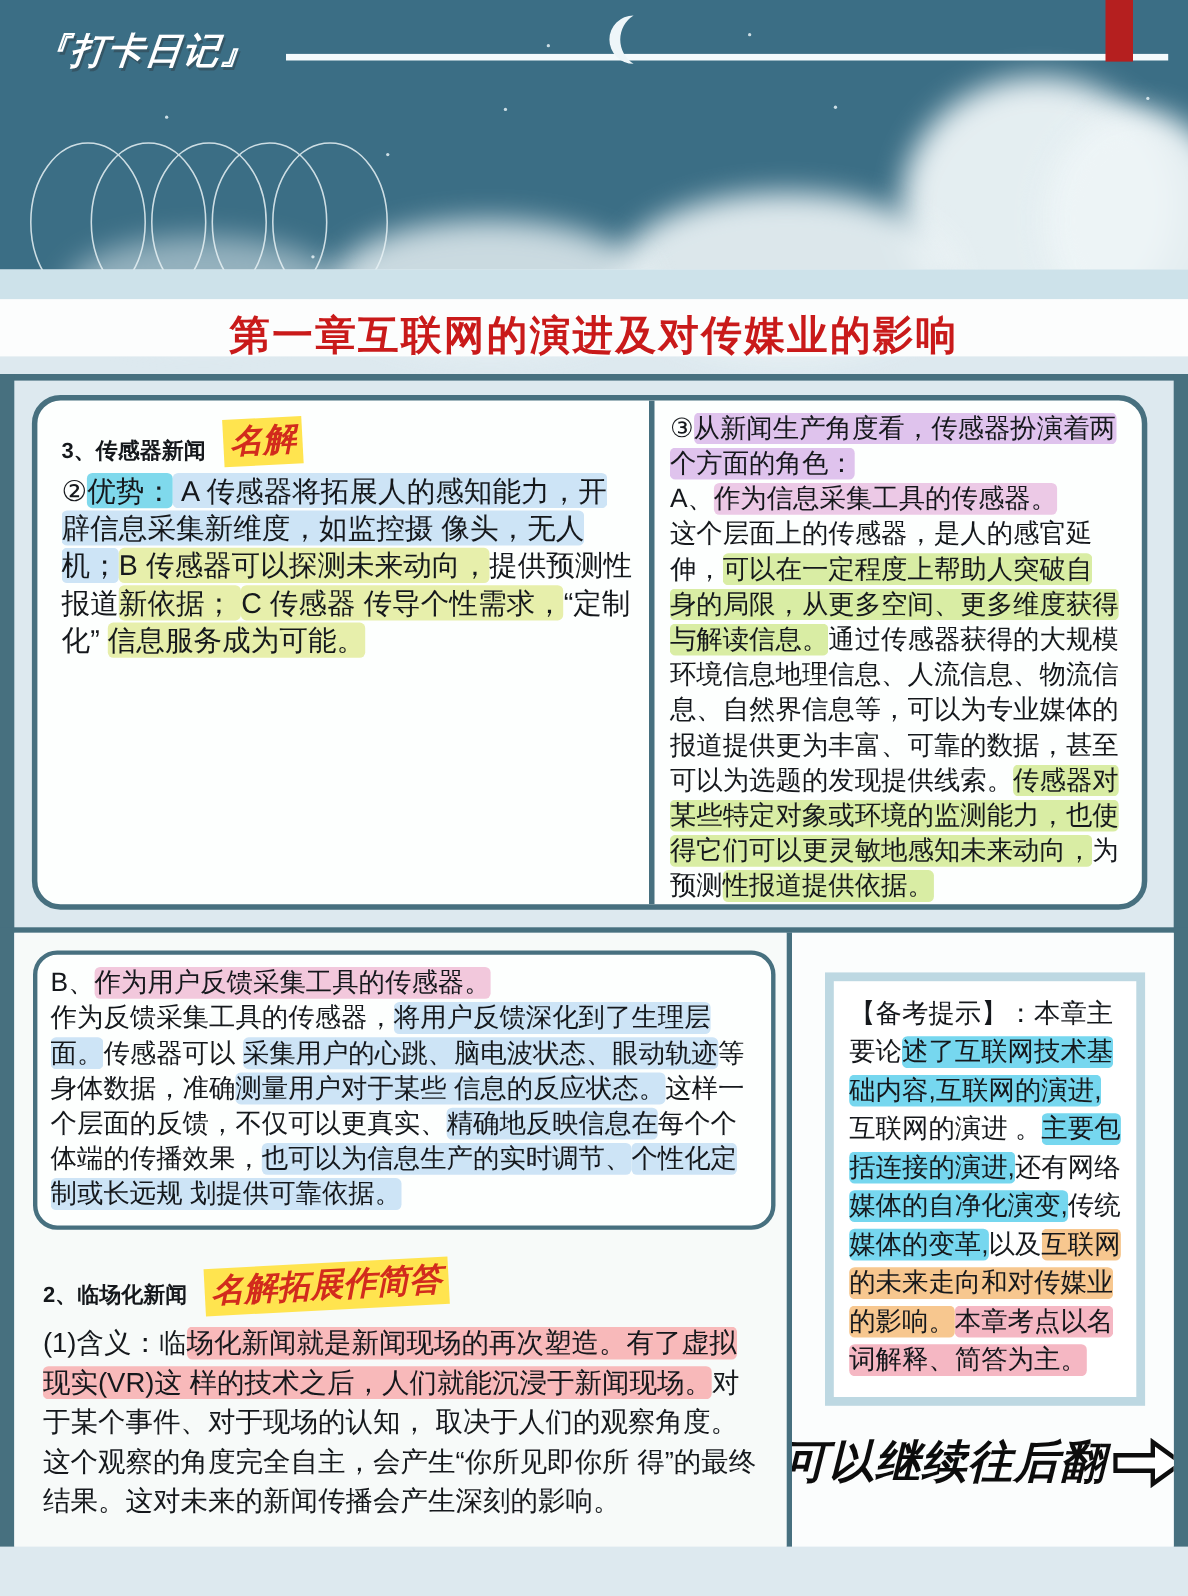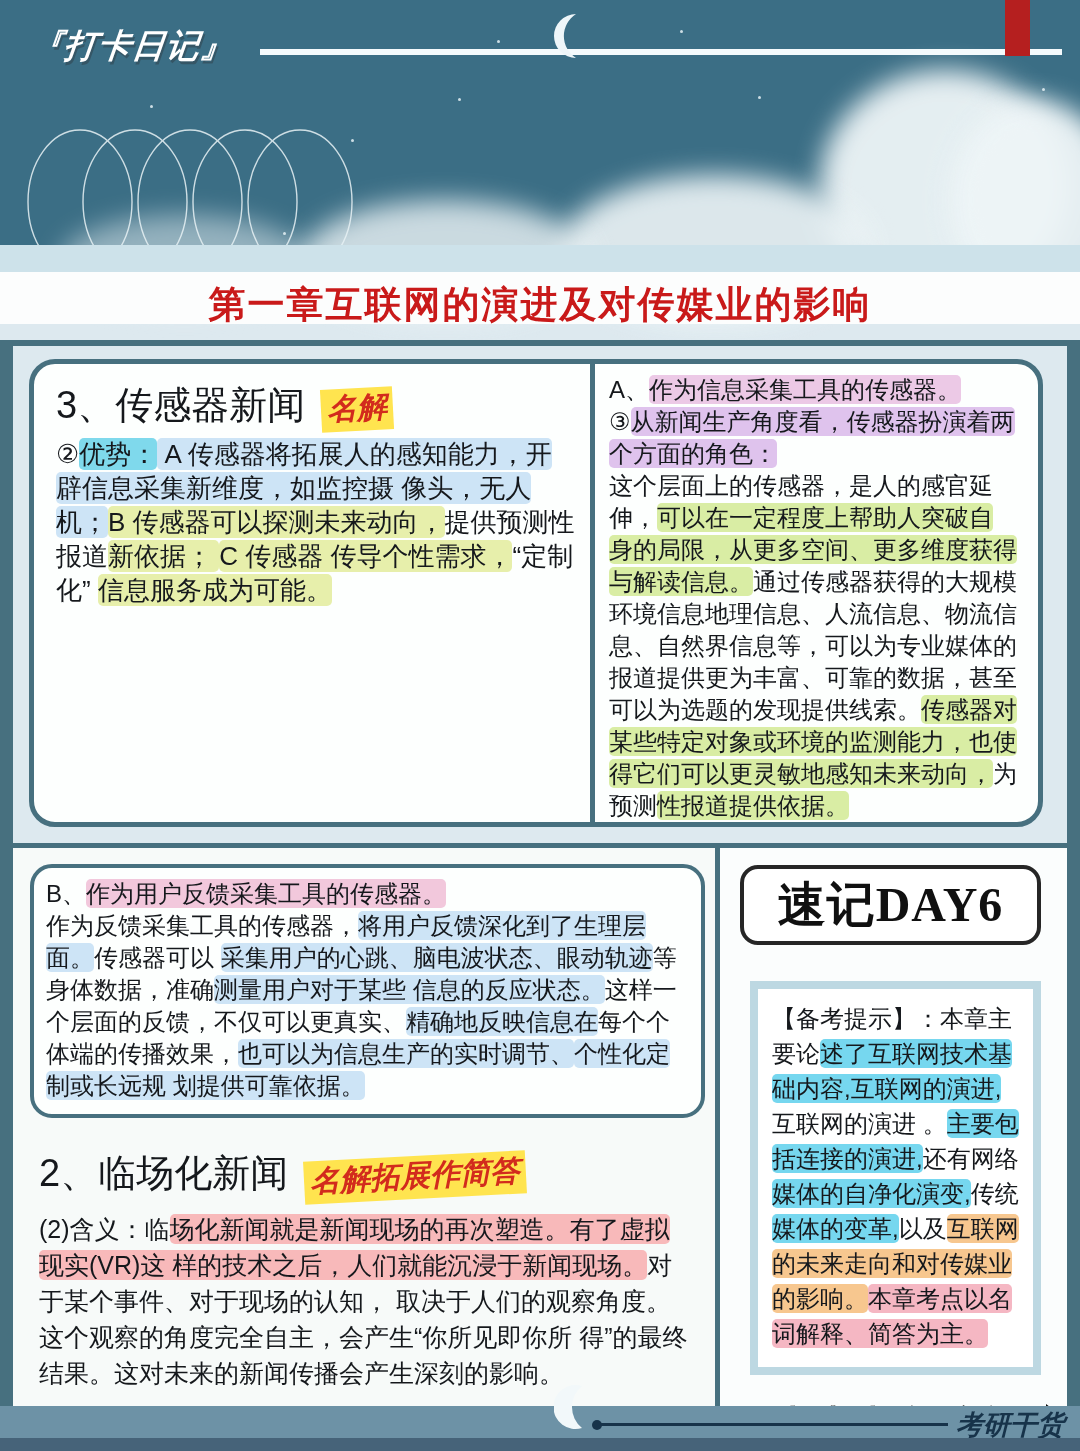--- a/index.html
+++ b/index.html
@@ -38,21 +38,21 @@
            box-sizing:border-box;z-index:2;}
   .top-region{position:absolute;left:0;top:0;right:0;height:497px;}
   .top-box{position:absolute;left:16px;right:24px;top:13px;bottom:16px;background:#fdfffe;
            border:5px solid #47707f;border-radius:26px;display:flex;overflow:hidden;}
   .col{box-sizing:border-box;overflow:hidden;}
   .col.cleft{width:556px;padding:12px 14px 0 22px;}
   .vdiv{width:5px;background:#47707f;flex:none;}
   .col.cright{flex:1;padding:10px 16px 0 14px;}
 
   .h-row{display:flex;align-items:flex-end;gap:16px;margin:4px 0 6px;}
-  .h3{font-size:38px;font-weight:400;color:#15181c;white-space:nowrap;}
+  .h3{font-size:20px;font-weight:700;color:#15181c;white-space:nowrap;}
   .anno{font-size:30px;font-weight:bold;font-style:italic;color:#d22b1d;background:#ffe44f;
         padding:0 6px 2px;transform:rotate(-3deg);font-family:"DejaVu Serif","Liberation Serif",serif;white-space:nowrap;}
 
   .para{margin:0;font-weight:500;}
   .cleft .para{font-size:26px;line-height:34px;margin-top:4px;}
   .cright .para{font-size:24px;line-height:32px;}
   .hl{border-radius:5px;padding:1px 0;box-decoration-break:clone;-webkit-box-decoration-break:clone;}
 
   .hrule{position:absolute;left:-13px;right:-13px;top:497px;height:5px;background:#47707f;}
   .bottom-region{position:absolute;left:0;right:0;top:502px;bottom:0;display:flex;}
@@ -137,64 +137,52 @@
       <div class="top-box">
         <div class="col cleft">
           <div class="h-row">
             <span class="h3">3、传感器新闻</span>
             <span class="anno">名解</span>
           </div>
           <p class="para"><span>②</span><span class="hl" style="background: rgb(127, 217, 236);">优势：</span><span class="hl" style="background: rgb(205, 228, 246);"> A 传感器将拓展人的感知能力，开辟信息采集新维度，如监控摄 像头，无人机；</span><span class="hl" style="background: rgb(231, 239, 171);">B 传感器可以探测未来动向，</span><span>提供预测性报道</span><span class="hl" style="background: rgb(231, 239, 171);">新依据； </span><span class="hl" style="background: rgb(231, 239, 171);">C 传感器 传导个性需求，</span><span>“定制化” </span><span class="hl" style="background: rgb(231, 239, 171);">信息服务成为可能。</span></p>
         </div>
         <div class="vdiv"></div>
         <div class="col cright">
+          <p class="para"><span>③</span><span class="hl" style="background: rgb(223, 195, 237);">从新闻生产角度看，传感器扮演着两个方面的角色：</span></p>
           <p class="para"><span>A、</span><span class="hl" style="background: rgb(236, 201, 230);">作为信息采集工具的传感器。</span></p>
-          <p class="para"><span>③</span><span class="hl" style="background: rgb(223, 195, 237);">从新闻生产角度看，传感器扮演着两个方面的角色：</span></p>
           <p class="para"><span>这个层面上的传感器，是人的感官延伸，</span><span class="hl" style="background: rgb(217, 237, 164);">可以在一定程度上帮助人突破自 身的局限，从更多空间、更多维度获得与解读信息。</span><span>通过传感器获得的大规模 环境信息地理信息、人流信息、物流信息、自然界信息等，可以为专业媒体的 报道提供更为丰富、可靠的数据，甚至可以为选题的发现提供线索。</span><span class="hl" style="background: rgb(217, 237, 164);">传感器对 某些特定对象或环境的监测能力，也使得它们可以更灵敏地感知未来动向，</span><span>为 预测</span><span class="hl" style="background: rgb(217, 237, 164);">性报道提供依据。</span></p>
         </div>
       </div>
       <div class="hrule"></div>
     </section>
 
     <section class="bottom-region">
       <div class="left-panel">
         <div class="box-b">
           <p class="para"><span>B、</span><span class="hl" style="background: rgb(242, 200, 220);">作为用户反馈采集工具的传感器。</span></p>
           <p class="para"><span>作为反馈采集工具的传感器，</span><span class="hl" style="background: rgb(205, 228, 246);">将用户反馈深化到了生理层面。</span><span>传感器可以 </span><span class="hl" style="background: rgb(205, 228, 246);">采集用户的心跳、脑电波状态、眼动轨迹</span><span>等身体数据，准确</span><span class="hl" style="background: rgb(205, 228, 246);">测量用户对于某些 信息的反应状态。</span><span>这样一个层面的反馈，不仅可以更真实、</span><span class="hl" style="background: rgb(205, 228, 246);">精确地反映信息在</span><span>每个个体端的传播效果，</span><span class="hl" style="background: rgb(205, 228, 246);">也可以为信息生产的实时调节、</span><span class="hl" style="background: rgb(205, 228, 246);">个性化定制或长远规 划提供可靠依据。</span></p>
         </div>
         <div class="sec4">
           <div class="h-row">
             <span class="h3">2、临场化新闻</span>
             <span class="anno">名解拓展作简答</span>
           </div>
-          <p class="para"><span>(2)含义：临</span><span class="hl" style="background: rgb(248, 185, 186);">场化新闻就是新闻现场的再次塑造。有了虚拟现实(VR)这 样的技术之后，人们就能沉浸于新闻现场。</span><span>对于某个事件、对于现场的认知， 取决于人们的观察角度。这个观察的角度完全自主，会产生“你所见即你所 得”的最终结果。这对未来的新闻传播会产生深刻的影响。</span></p>
+          <p class="para"><span>(1)含义：临</span><span class="hl" style="background: rgb(248, 185, 186);">场化新闻就是新闻现场的再次塑造。有了虚拟现实(VR)这 样的技术之后，人们就能沉浸于新闻现场。</span><span>对于某个事件、对于现场的认知， 取决于人们的观察角度。这个观察的角度完全自主，会产生“你所见即你所 得”的最终结果。这对未来的新闻传播会产生深刻的影响。</span></p>
         </div>
       </div>
       <div class="vdiv2"></div>
       <div class="right-panel">
-        <div class="day-box">
-          <span>速记DAY6</span>
-        </div>
         <div class="tip-box">
           <p class="para"><span>【备考提示】：本章主要论</span><span class="hl" style="background: rgb(118, 215, 239);">述了互联网技术基础内容,互联网的演进,</span><span>互联网的演进 。</span><span class="hl" style="background: rgb(118, 215, 239);">主要包括连接的演进,</span><span>还有网络</span><span class="hl" style="background: rgb(118, 215, 239);">媒体的自净化演变,</span><span>传统</span><span class="hl" style="background: rgb(118, 215, 239);">媒体的变革,</span><span>以及</span><span class="hl" style="background: rgb(247, 199, 143);">互联网的未来走向和对传媒业的影响。</span><span class="hl" style="background: rgb(245, 183, 195);">本章考点以名词解释、简答为主。</span></p>
         </div>
         <div class="next-row">
           <span class="next-label">可以继续往后翻</span>
           <svg class="arrow-svg" width="64" height="46" viewBox="0 0 64 46">
             <polygon points="2,16 36,16 36,4 62,23 36,42 36,30 2,30" fill="#ffffff" stroke="#0d0d0d" stroke-width="4" stroke-linejoin="miter"></polygon>
           </svg>
         </div>
       </div>
     </section>
 
   </main>
 
-  <footer class="footer">
-    <svg class="fmoon" width="40" height="46" viewBox="0 0 40 46">
-      <path d="M28 2 A22 22 0 1 0 28 44 A27 27 0 0 1 28 2 Z" fill="#f2f8fa"></path>
-    </svg>
-    <span class="fdot"></span>
-    <span class="fline"></span>
-    <span class="fcredit">考研干货</span>
-    <div class="footer-strip"></div>
-  </footer>
 
 </div>
 
 </body></html>

